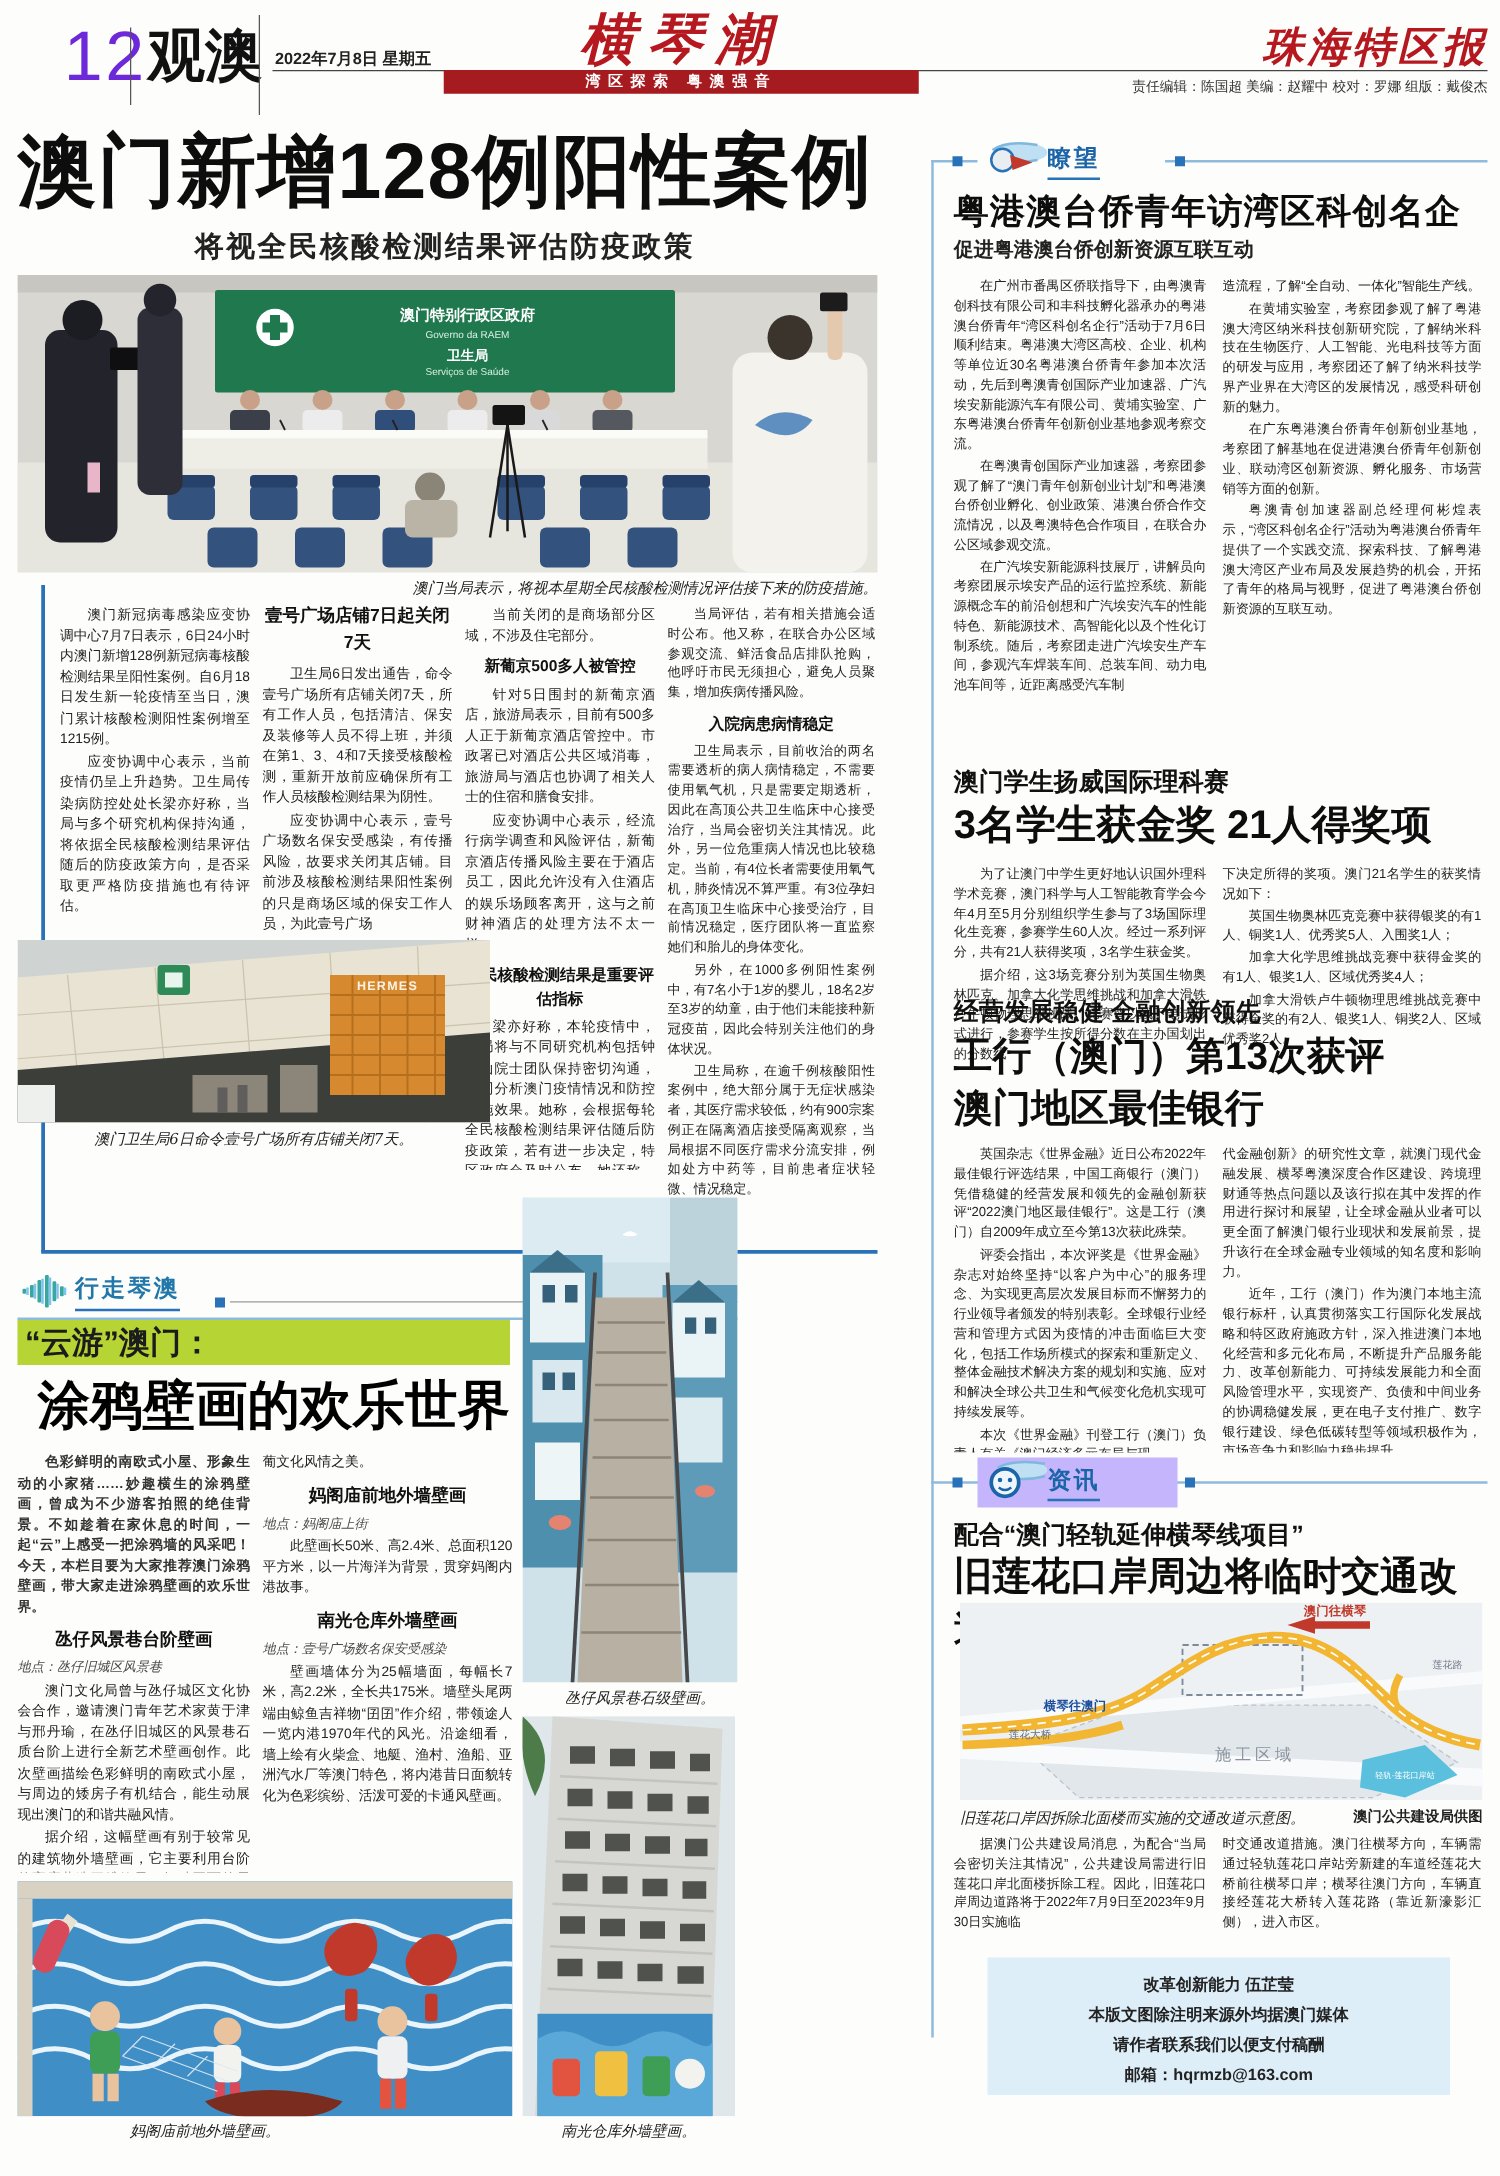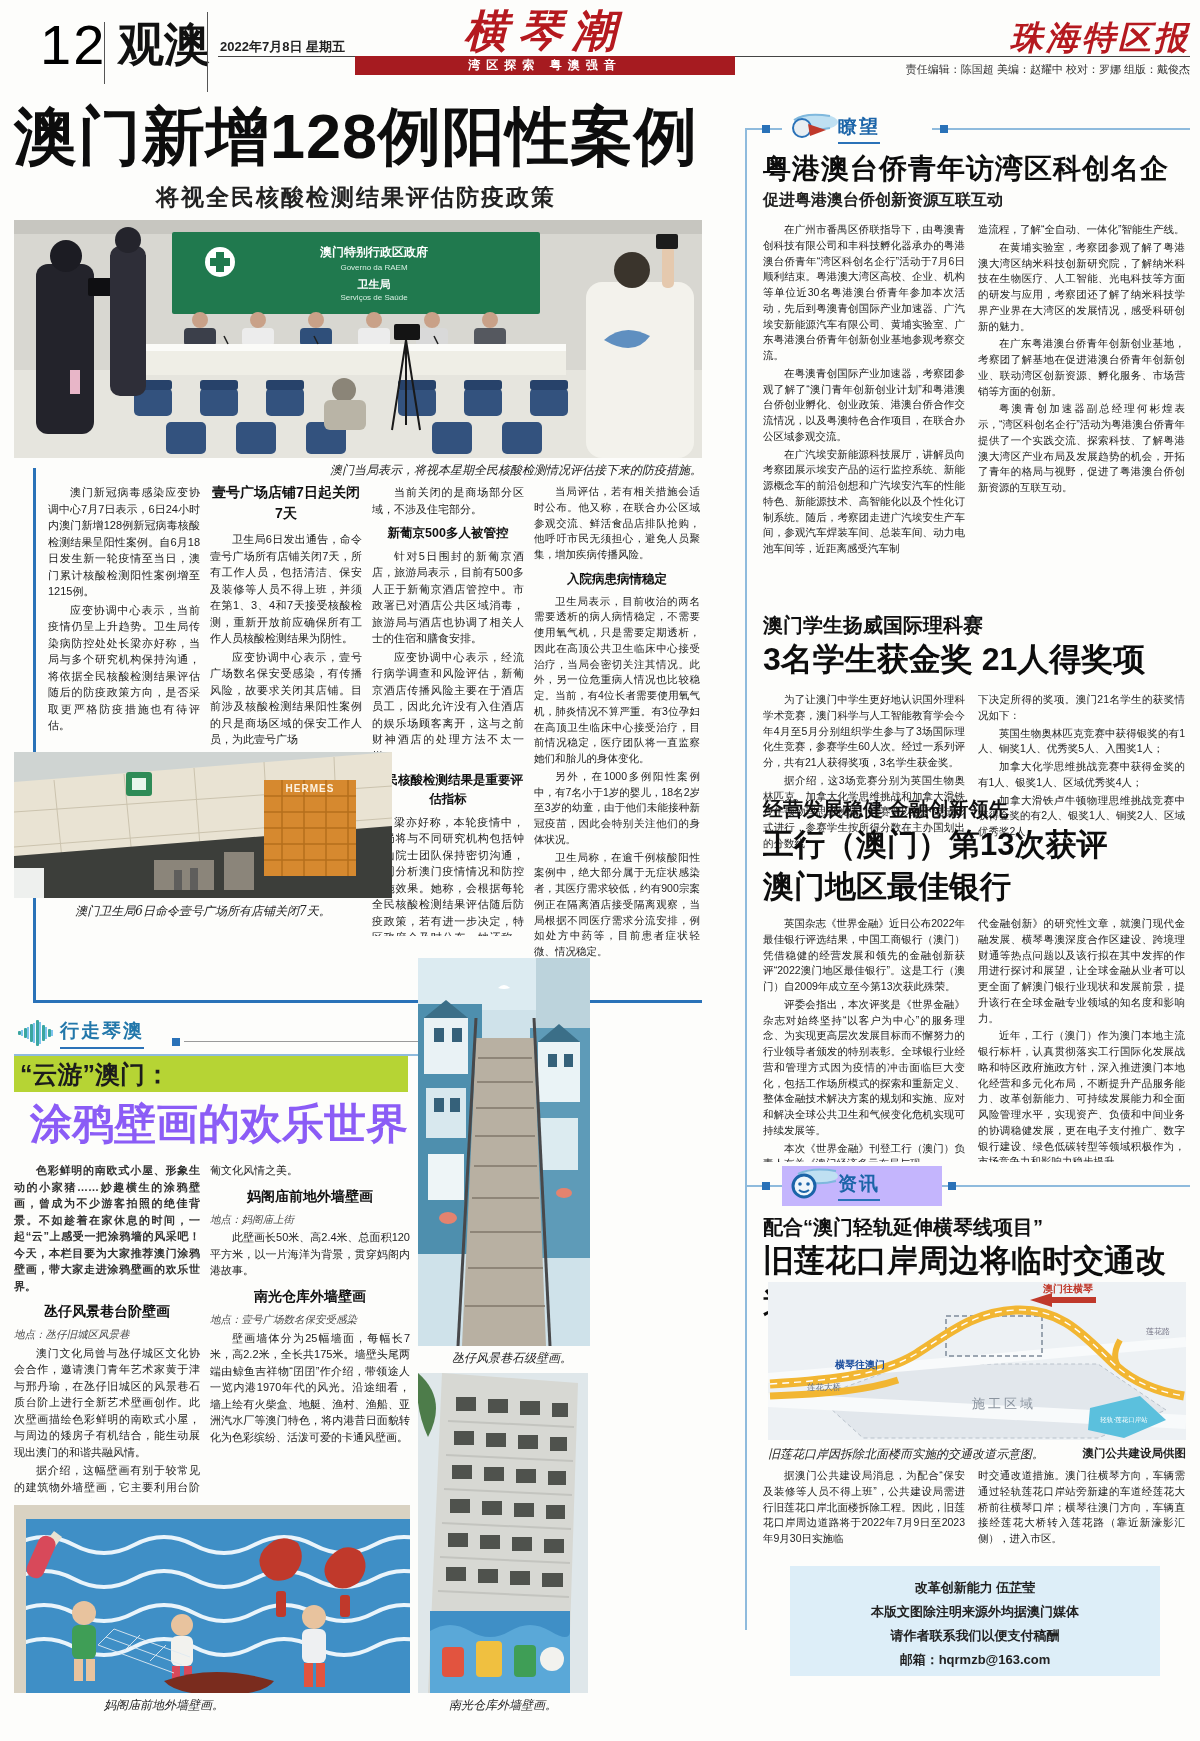--- a/index.html
+++ b/index.html
@@ -20,21 +20,21 @@
   .kicker { font-weight:bold; color:#111; }
   .badge-label { font-size:19px; font-weight:bold; color:#1b64a8; letter-spacing:2px; }
   .footer-box { background:#ddeef8; text-align:center; font-size:13px; font-weight:bold; color:#222; padding-top:10px; line-height:1.85; }
   svg { display:block; }
 </style>
 </head>
 <body>
 
 <div class="page">
 
-  <div class="abs" style="left:40px; top:12px; font-size:56px; color:#000000; font-weight:400; letter-spacing:2px;">12</div>
+  <div class="abs" style="left:51px; top:12px; font-size:56px; color:#6d28d9; font-weight:400; letter-spacing:2px;">12</div>
   <div class="abs vline" style="left:104px; top:22px; height:62px;"></div>
   <div class="abs" style="left:118px; top:14px; font-size:46px; font-weight:bold; color:#111;">观澳</div>
   <div class="abs vline" style="left:207px; top:12px; height:80px;"></div>
   <div class="abs" style="left:220px; top:38px; font-size:13px; font-weight:bold; color:#222;">2022年7月8日  星期五</div>
 
   <div class="abs hairline" style="left:218px; top:56px; width:972px;"></div>
 
   <div class="abs serif" style="left:400px; top:2px; width:290px; text-align:center; font-size:44px; font-weight:bold; font-style:italic; color:#b5191f; letter-spacing:10px;">横琴潮</div>
   <div class="abs" style="left:355px; top:56px; width:380px; height:19px; background:#a61b20;">
     <div style="text-align:center; color:#fff; font-size:12px; font-weight:bold; letter-spacing:6px; line-height:19px;">湾区探索  粤澳强音</div>
@@ -226,21 +226,21 @@
     </svg>
     <span class="badge-label" style="display:inline-block; border-bottom:2px solid #2a72b8; padding-bottom:3px; color:#2277aa;">行走琴澳</span>
   </div>
   <div class="abs" style="left:172px; top:1038px; width:8px; height:8px; background:#2a72b8;"></div>
   <div class="abs" style="left:184px; top:1041px; width:406px; height:1px; background:#9a9a9a;"></div>
 
   <div class="abs lite-blue-line" style="left:14px; top:1054px; width:576px; height:2px;"></div>
   <div class="abs" style="left:14px; top:1056px; width:394px; height:36px; background:#b6d434;">
     <span class="kicker" style="font-size:25px; line-height:36px; padding-left:6px; color:#1c1c1c;">“云游”澳门：</span>
   </div>
-  <div class="abs serif" style="left:30px; top:1096px; width:378px; text-align:center; font-size:42px; font-weight:bold; color:#8b5cf6;">涂鸦壁画的欢乐世界</div>
+  <div class="abs serif" style="left:30px; top:1096px; width:378px; text-align:center; font-size:42px; font-weight:bold; color:#000000;">涂鸦壁画的欢乐世界</div>
 
   <div class="abs bodycol" style="left:14px; top:1162px; width:186px; height:336px; font-size:11px;">
     <p style="font-weight:bold; color:#333;">色彩鲜明的南欧式小屋、形象生动的小家猪……妙趣横生的涂鸦壁画，曾成为不少游客拍照的绝佳背景。不如趁着在家休息的时间，一起“云”上感受一把涂鸦墙的风采吧！今天，本栏目要为大家推荐澳门涂鸦壁画，带大家走进涂鸦壁画的欢乐世界。</p>
     <h4 style="font-size:14px;">氹仔风景巷台阶壁画</h4>
     <p class="loc">地点：氹仔旧城区风景巷</p>
     <p>澳门文化局曾与氹仔城区文化协会合作，邀请澳门青年艺术家黄于津与邢丹瑜，在氹仔旧城区的风景巷石质台阶上进行全新艺术壁画创作。此次壁画描绘色彩鲜明的南欧式小屋，与周边的矮房子有机结合，能生动展现出澳门的和谐共融风情。</p>
     <p>据介绍，这幅壁画有别于较常见的建筑物外墙壁画，它主要利用台阶的高度营造三维效果，打破平面的局限。艺术家特意在台阶上描绘立体小家猪，形象生动，衬托旧城区民居的休闲气息。该壁画大大丰富了旧城区街巷景色，串连氹仔市政花园、嘉模圣堂及龙环葡韵等景点，呈现澳门中</p>
   </div>
   <div class="abs bodycol" style="left:210px; top:1162px; width:200px; height:336px; font-size:11px;">
     <p style="text-indent:0;">葡文化风情之美。</p>
@@ -488,21 +488,21 @@
       <polygon points="322,126 372,114 398,138 356,156 320,148" fill="#5bc0dd"></polygon>
       <text x="356" y="140" text-anchor="middle" font-size="6.5" fill="#ffffff">轻轨·莲花口岸站</text>
     </svg>
   </div>
   <div class="abs" style="left:768px; top:1446px; width:418px; font-size:11.5px;">
     <span class="caption">旧莲花口岸因拆除北面楼而实施的交通改道示意图。</span>
     <span style="font-weight:bold; color:#222; float:right;">澳门公共建设局供图</span>
   </div>
 
   <div class="abs bodycol" style="left:763px; top:1468px; width:202px; height:86px; font-size:10.5px;">
-    <p>据澳门公共建设局消息，为配合“保安及装修等人员不得上班”，公共建设局需进行旧莲花口岸北面楼拆除工程。因此，旧莲花口岸周边道路将于2022年7月9日至2023年9月30日实施临</p>
+    <p>据澳门公共建设局消息，为配合“当局会密切关注其情况”，公共建设局需进行旧莲花口岸北面楼拆除工程。因此，旧莲花口岸周边道路将于2022年7月9日至2023年9月30日实施临</p>
   </div>
   <div class="abs bodycol" style="left:978px; top:1468px; width:207px; height:86px; font-size:10.5px;">
     <p style="text-indent:0;">时交通改道措施。澳门往横琴方向，车辆需通过轻轨莲花口岸站旁新建的车道经莲花大桥前往横琴口岸；横琴往澳门方向，车辆直接经莲花大桥转入莲花路（靠近新濠影汇侧），进入市区。</p>
   </div>
 
   <div class="abs footer-box" style="left:790px; top:1566px; width:370px; height:110px;">
     <div>改革创新能力 伍芷莹</div>
     <div>本版文图除注明来源外均据澳门媒体</div>
     <div>请作者联系我们以便支付稿酬</div>
     <div>邮箱：hqrmzb@163.com</div>

